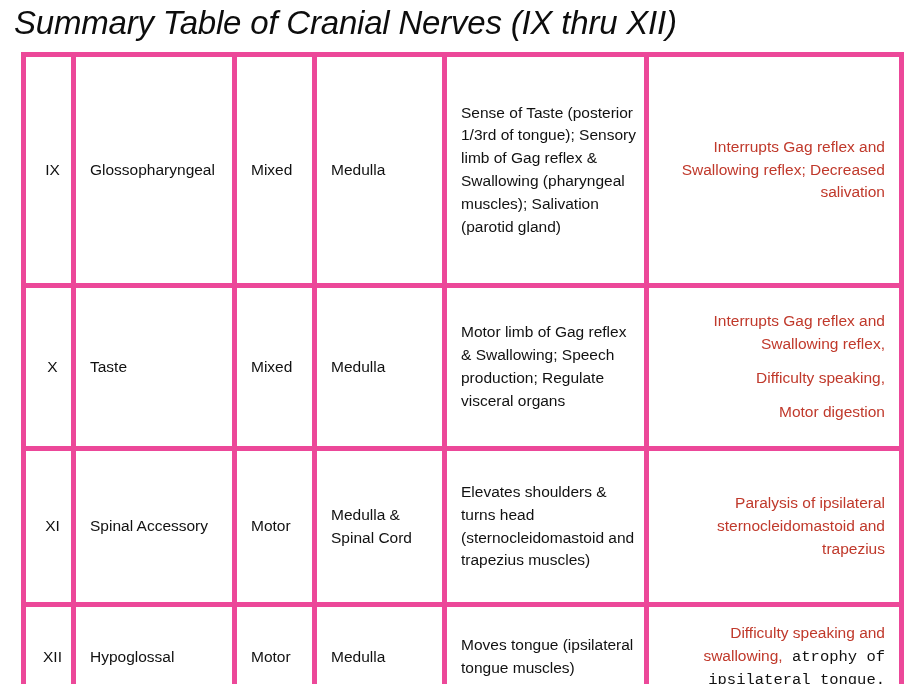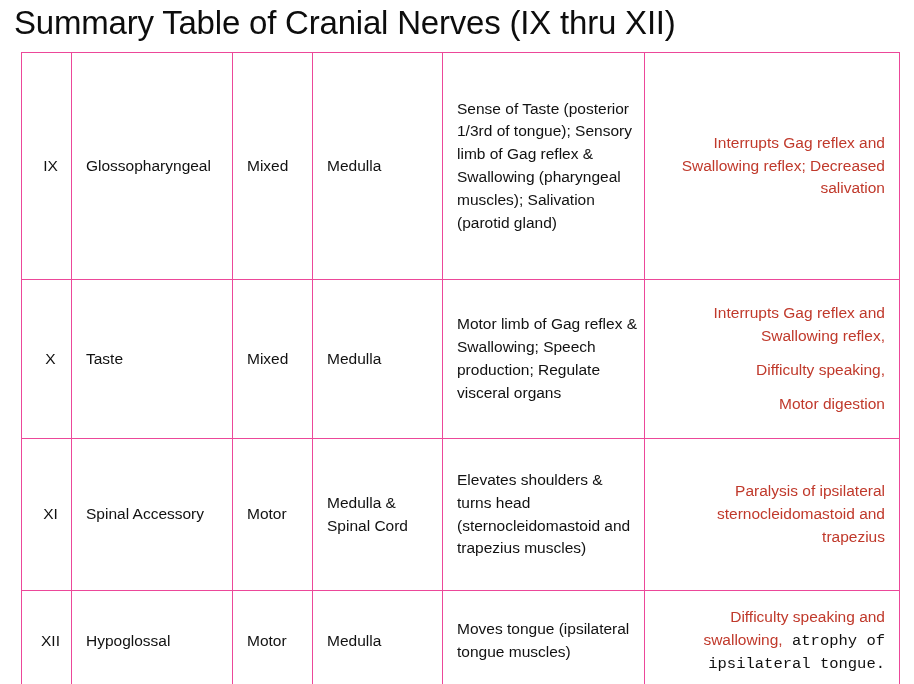--- a/index.html
+++ b/index.html
@@ -29,33 +29,34 @@
     left: 14px;
     top: 0px;
     width: 880px;
     height: 48px;
     line-height: 46px;
     font-size: 33px;
     font-weight: 400;
     letter-spacing: -0.2px;
     color: #0d0d0d;
     white-space: nowrap;
+    font-style: italic;
   }
 
   
   #nerve-table {
     position: absolute;
     left: 21px;
     top: 52px;
     width: 878px;
     border-collapse: collapse;
     table-layout: fixed;
   }
   #nerve-table td {
-    border: 1px solid #ec4899;
+    border: 5px solid #ec4899;
     vertical-align: middle;
     padding: 2px 6px 2px 14px;
     font-size: 15.5px;
     line-height: 1.47;
     color: #111111;
   }
 
   
   .col-num      { width: 50px;  }
   .col-name     { width: 161px; }

